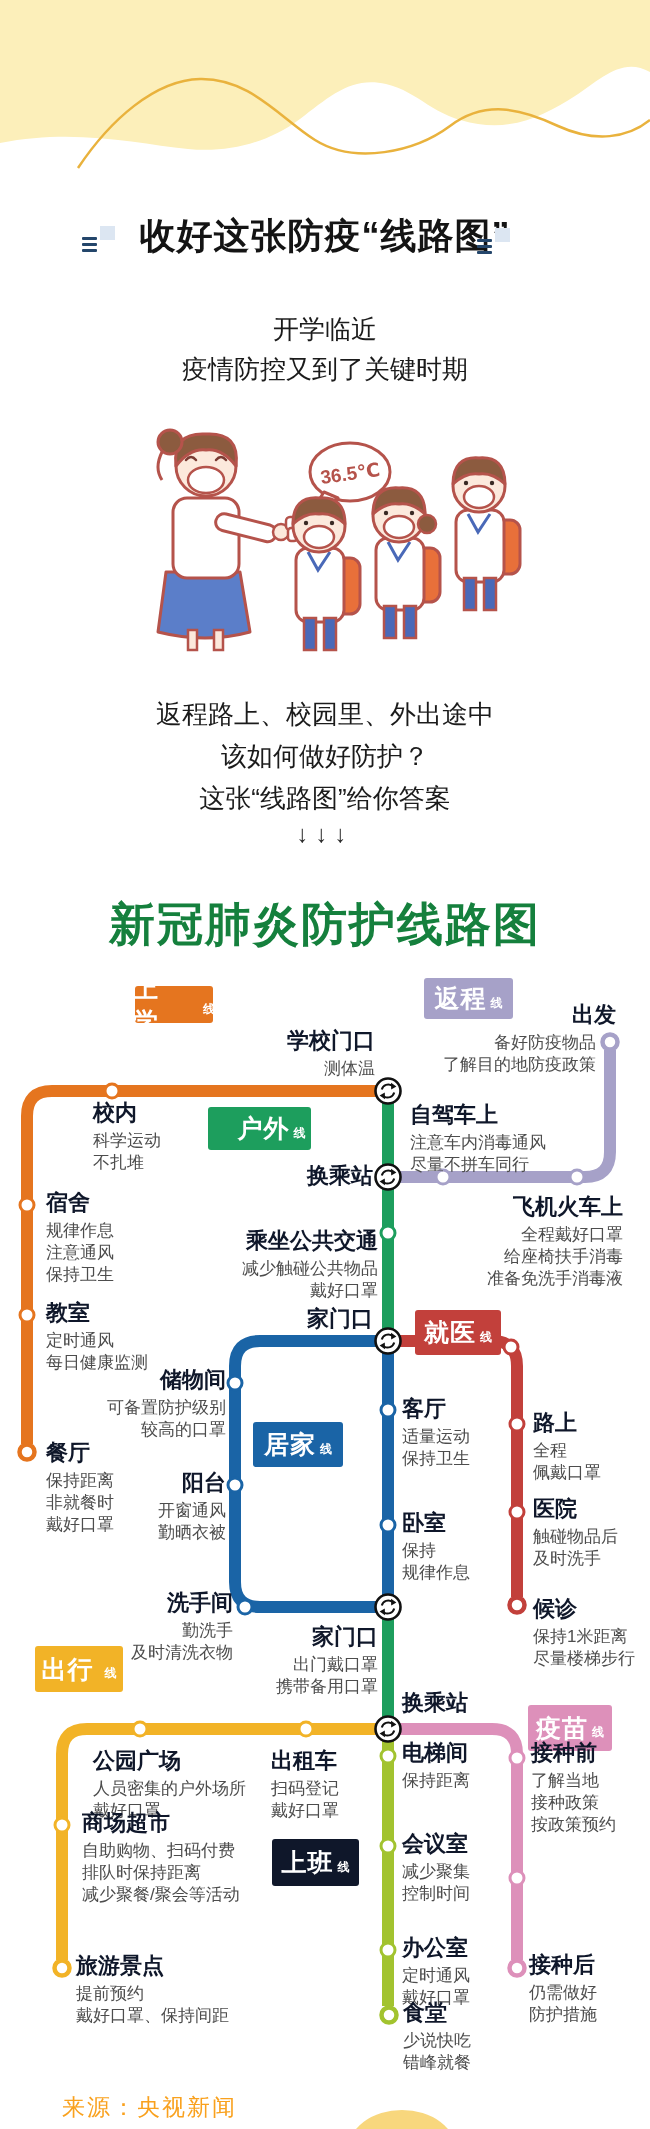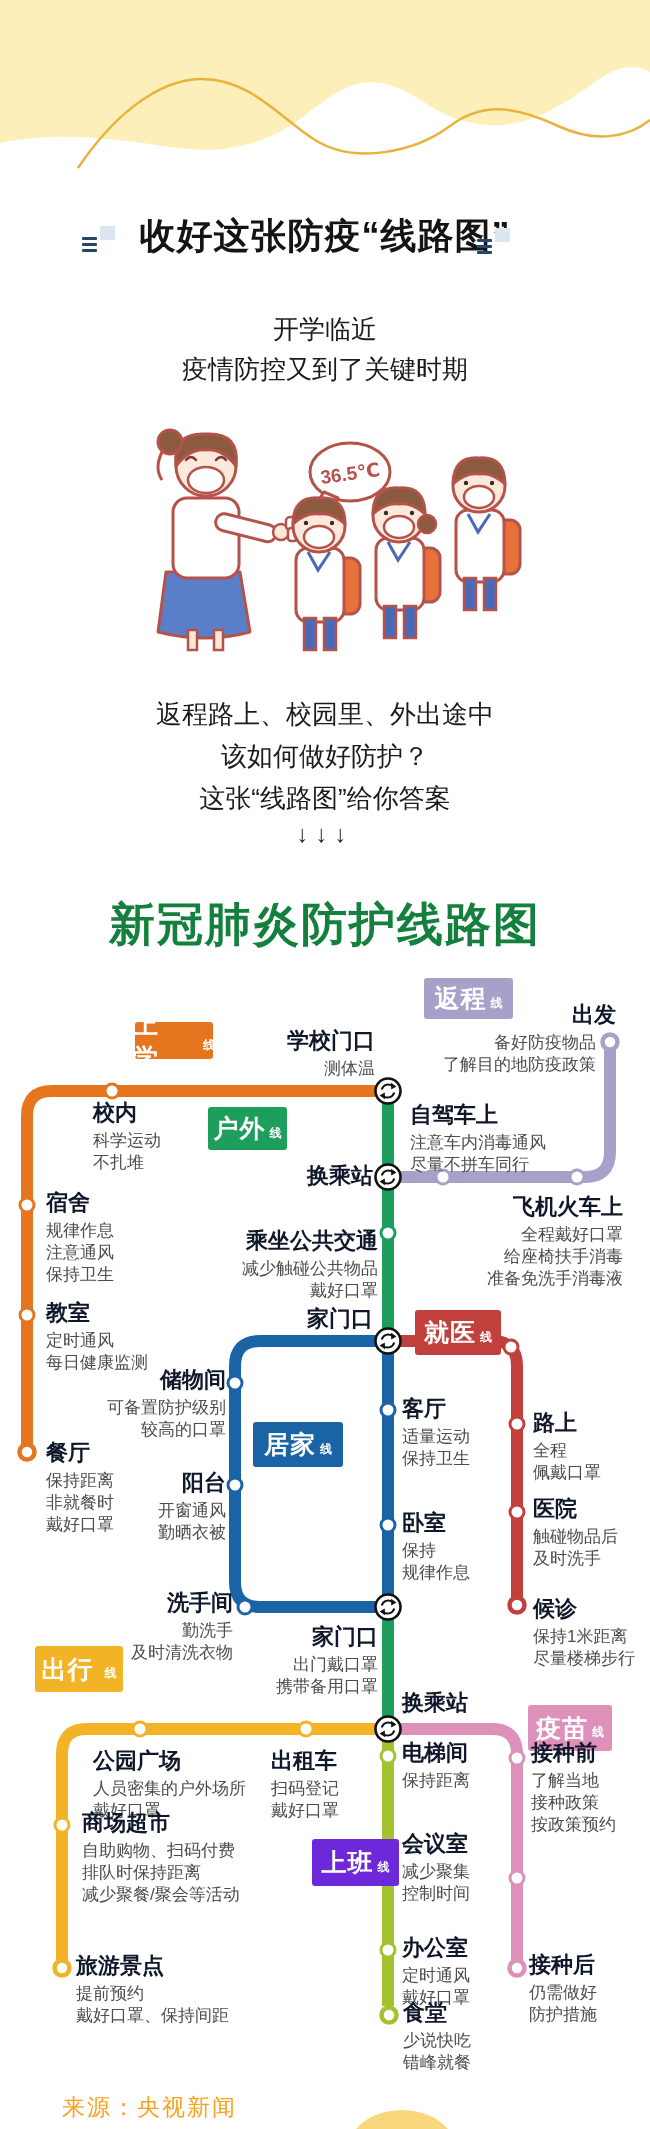--- a/index.html
+++ b/index.html
@@ -190,49 +190,49 @@
       <circle cx="517" cy="988" r="7.5" stroke="#DD90BA"></circle>
     </g>
 
     <use href="#xfer" transform="translate(388,111)"></use>
     <use href="#xfer" transform="translate(388,197)"></use>
     <use href="#xfer" transform="translate(388,361)"></use>
     <use href="#xfer" transform="translate(388,627)"></use>
     <use href="#xfer" transform="translate(388,749)"></use>
   </svg>
 
-  <div class="badge" style="left: 135px; top: 1022px; width: 78px; height: 37px; background: rgb(229, 117, 31); gap: 40px;">
+  <div class="badge" style="left: 135px; top: 986px; width: 78px; height: 37px; background: rgb(229, 117, 31); gap: 40px;">
     <span class="b-n">上学</span>
       <span class="b-x">线</span>
   </div>
   <div class="badge" style="left: 424px; top: 978px; width: 89px; height: 41px; background: rgb(166, 161, 200);">
     <span class="b-n">返程</span>
       <span class="b-x">线</span>
   </div>
-  <div class="badge" style="left: 208px; top: 1107px; width: 79px; height: 43px; background: rgb(29, 158, 93);">
+  <div class="badge" style="left: 208px; top: 1107px; width: 79px; height: 43px; background: rgb(29, 158, 93); padding-left: 24px;">
     <span class="b-n">户外</span>
       <span class="b-x">线</span>
   </div>
   <div class="badge" style="left: 415px; top: 1310px; width: 86px; height: 45px; background: rgb(194, 64, 59);">
     <span class="b-n">就医</span>
       <span class="b-x">线</span>
   </div>
   <div class="badge" style="left: 253px; top: 1422px; width: 90px; height: 45px; background: rgb(26, 100, 166);">
     <span class="b-n">居家</span>
       <span class="b-x">线</span>
   </div>
   <div class="badge" style="left: 35px; top: 1646px; width: 88px; height: 46px; background: rgb(242, 179, 39); gap: 7px;">
     <span class="b-n">出行</span>
       <span class="b-x">线</span>
   </div>
   <div class="badge" style="left: 528px; top: 1705px; width: 84px; height: 46px; background: rgb(221, 144, 186);">
     <span class="b-n">疫苗</span>
       <span class="b-x">线</span>
   </div>
-  <div class="badge" style="left: 272px; top: 1839px; width: 87px; height: 47px; background: #6d28d9; margin-left: 40px;">
+  <div class="badge" style="left: 272px; top: 1839px; width: 87px; height: 47px; background: #0f172a;">
     <span class="b-n">上班</span>
       <span class="b-x">线</span>
   </div>
 
   <div class="st ta-r" style="right:275px;top:1028px">
     <div class="st-n">学校门口</div>
     <div class="st-s">测体温</div>
   </div>
   <div class="st ta-r" style="right:34px;top:1002px">
     <div class="st-n">出发</div>

